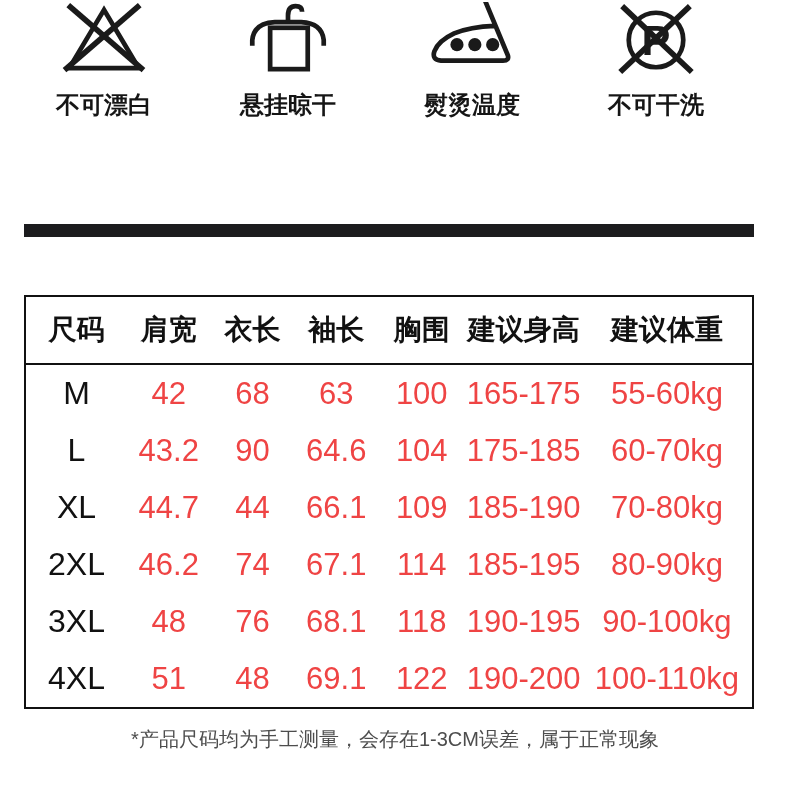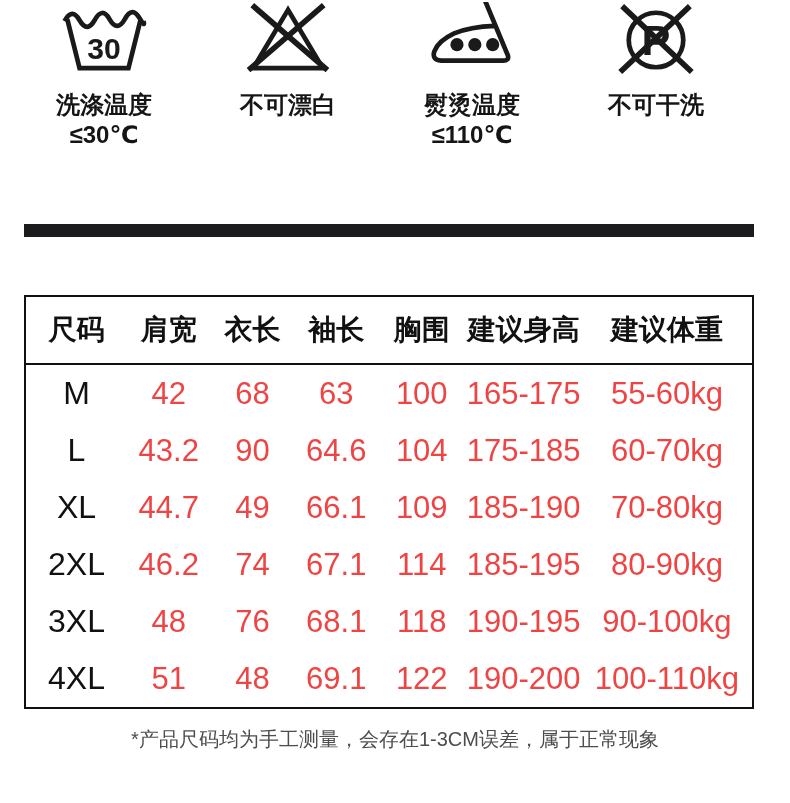--- a/index.html
+++ b/index.html
@@ -53,61 +53,60 @@
   .inkfill{fill:#1a1a1a;stroke:none;}
   .svgtext{fill:#1a1a1a;font-family:"Liberation Sans","DejaVu Sans",sans-serif;}
 </style>
 </head>
 <body>
 
 <div class="page">
 
   <div class="care-row">
 
-    <div class="care-item">
-      <div class="care-glyph">
-        <svg width="94" height="76" viewBox="0 0 100 80">
-          <path class="stroke" d="M11,18 L24,70 L76,70 L89,18"></path>
-          <path class="stroke" d="M8,20 q8,-15 16,-1 q8,14 16,0 q8,-15 16,-1 q8,14 16,0 q8,-15 16,-1 q6,10 4,3"></path>
-          <text class="svgtext" x="50" y="60" text-anchor="middle" font-size="32" font-weight="600">30</text>
-        </svg>
-      </div>
-      <div class="care-label">
-        <div>洗涤温度</div>
-        <div>≤30℃</div>
-      </div>
-    </div>
 
     <div class="care-item">
       <div class="care-glyph">
         <svg width="94" height="76" viewBox="0 0 100 80">
           <path class="stroke" d="M50,8 L13,70 L87,70 Z"></path>
           <line class="stroke6" x1="12" y1="3" x2="92" y2="72"></line>
           <line class="stroke6" x1="88" y1="3" x2="8" y2="72"></line>
         </svg>
       </div>
       <div class="care-label">
         <div>不可漂白</div>
         <div></div>
       </div>
     </div>
 
+    <div class="care-item">
+      <div class="care-glyph">
+        <svg width="94" height="76" viewBox="0 0 100 80">
+          <path class="stroke" d="M50,22 L50,14 Q50,4 58,4 Q65,4 65,10"></path>
+          <path class="stroke" d="M12,46 L12,40 Q14,22 36,21 L64,21 Q86,22 88,40 L88,46"></path>
+          <rect x="31" y="27" width="40" height="44" fill="#ffffff" stroke="#1a1a1a" stroke-width="5"></rect>
+        </svg>
+      </div>
+      <div class="care-label">
+        <div>悬挂晾干</div>
+        <div></div>
+      </div>
+    </div>
 
     <div class="care-item">
       <div class="care-glyph">
         <svg width="94" height="76" viewBox="0 0 100 80">
           <path class="stroke" d="M63,-4 L88,56 Q90,62 83,62 L17,62 Q7,61 10,52 Q14,41 31,33 Q48,26 74,25"></path>
           <circle class="inkfill" cx="34" cy="45" r="7"></circle>
           <circle class="inkfill" cx="53" cy="45" r="7"></circle>
           <circle class="inkfill" cx="72" cy="45" r="7"></circle>
         </svg>
       </div>
       <div class="care-label">
         <div>熨烫温度</div>
-        <div>≤110℃</div>
       </div>
     </div>
 
     <div class="care-item">
       <div class="care-glyph">
         <svg width="94" height="76" viewBox="0 0 100 80">
           <circle class="stroke" cx="50" cy="40" r="29"></circle>
           <text class="svgtext" x="50" y="56" text-anchor="middle" font-size="46" font-weight="700">P</text>
           <line class="stroke6" x1="14" y1="4" x2="88" y2="74"></line>
           <line class="stroke6" x1="86" y1="4" x2="12" y2="74"></line>
@@ -159,21 +158,21 @@
           <td>43.2</td>
           <td>90</td>
           <td>64.6</td>
           <td>104</td>
           <td>175-185</td>
           <td>60-70kg</td>
         </tr>
         <tr>
           <td class="size-col">XL</td>
           <td>44.7</td>
-          <td>49</td>
+          <td>44</td>
           <td>66.1</td>
           <td>109</td>
           <td>185-190</td>
           <td>70-80kg</td>
         </tr>
         <tr>
           <td class="size-col">2XL</td>
           <td>46.2</td>
           <td>74</td>
           <td>67.1</td>

